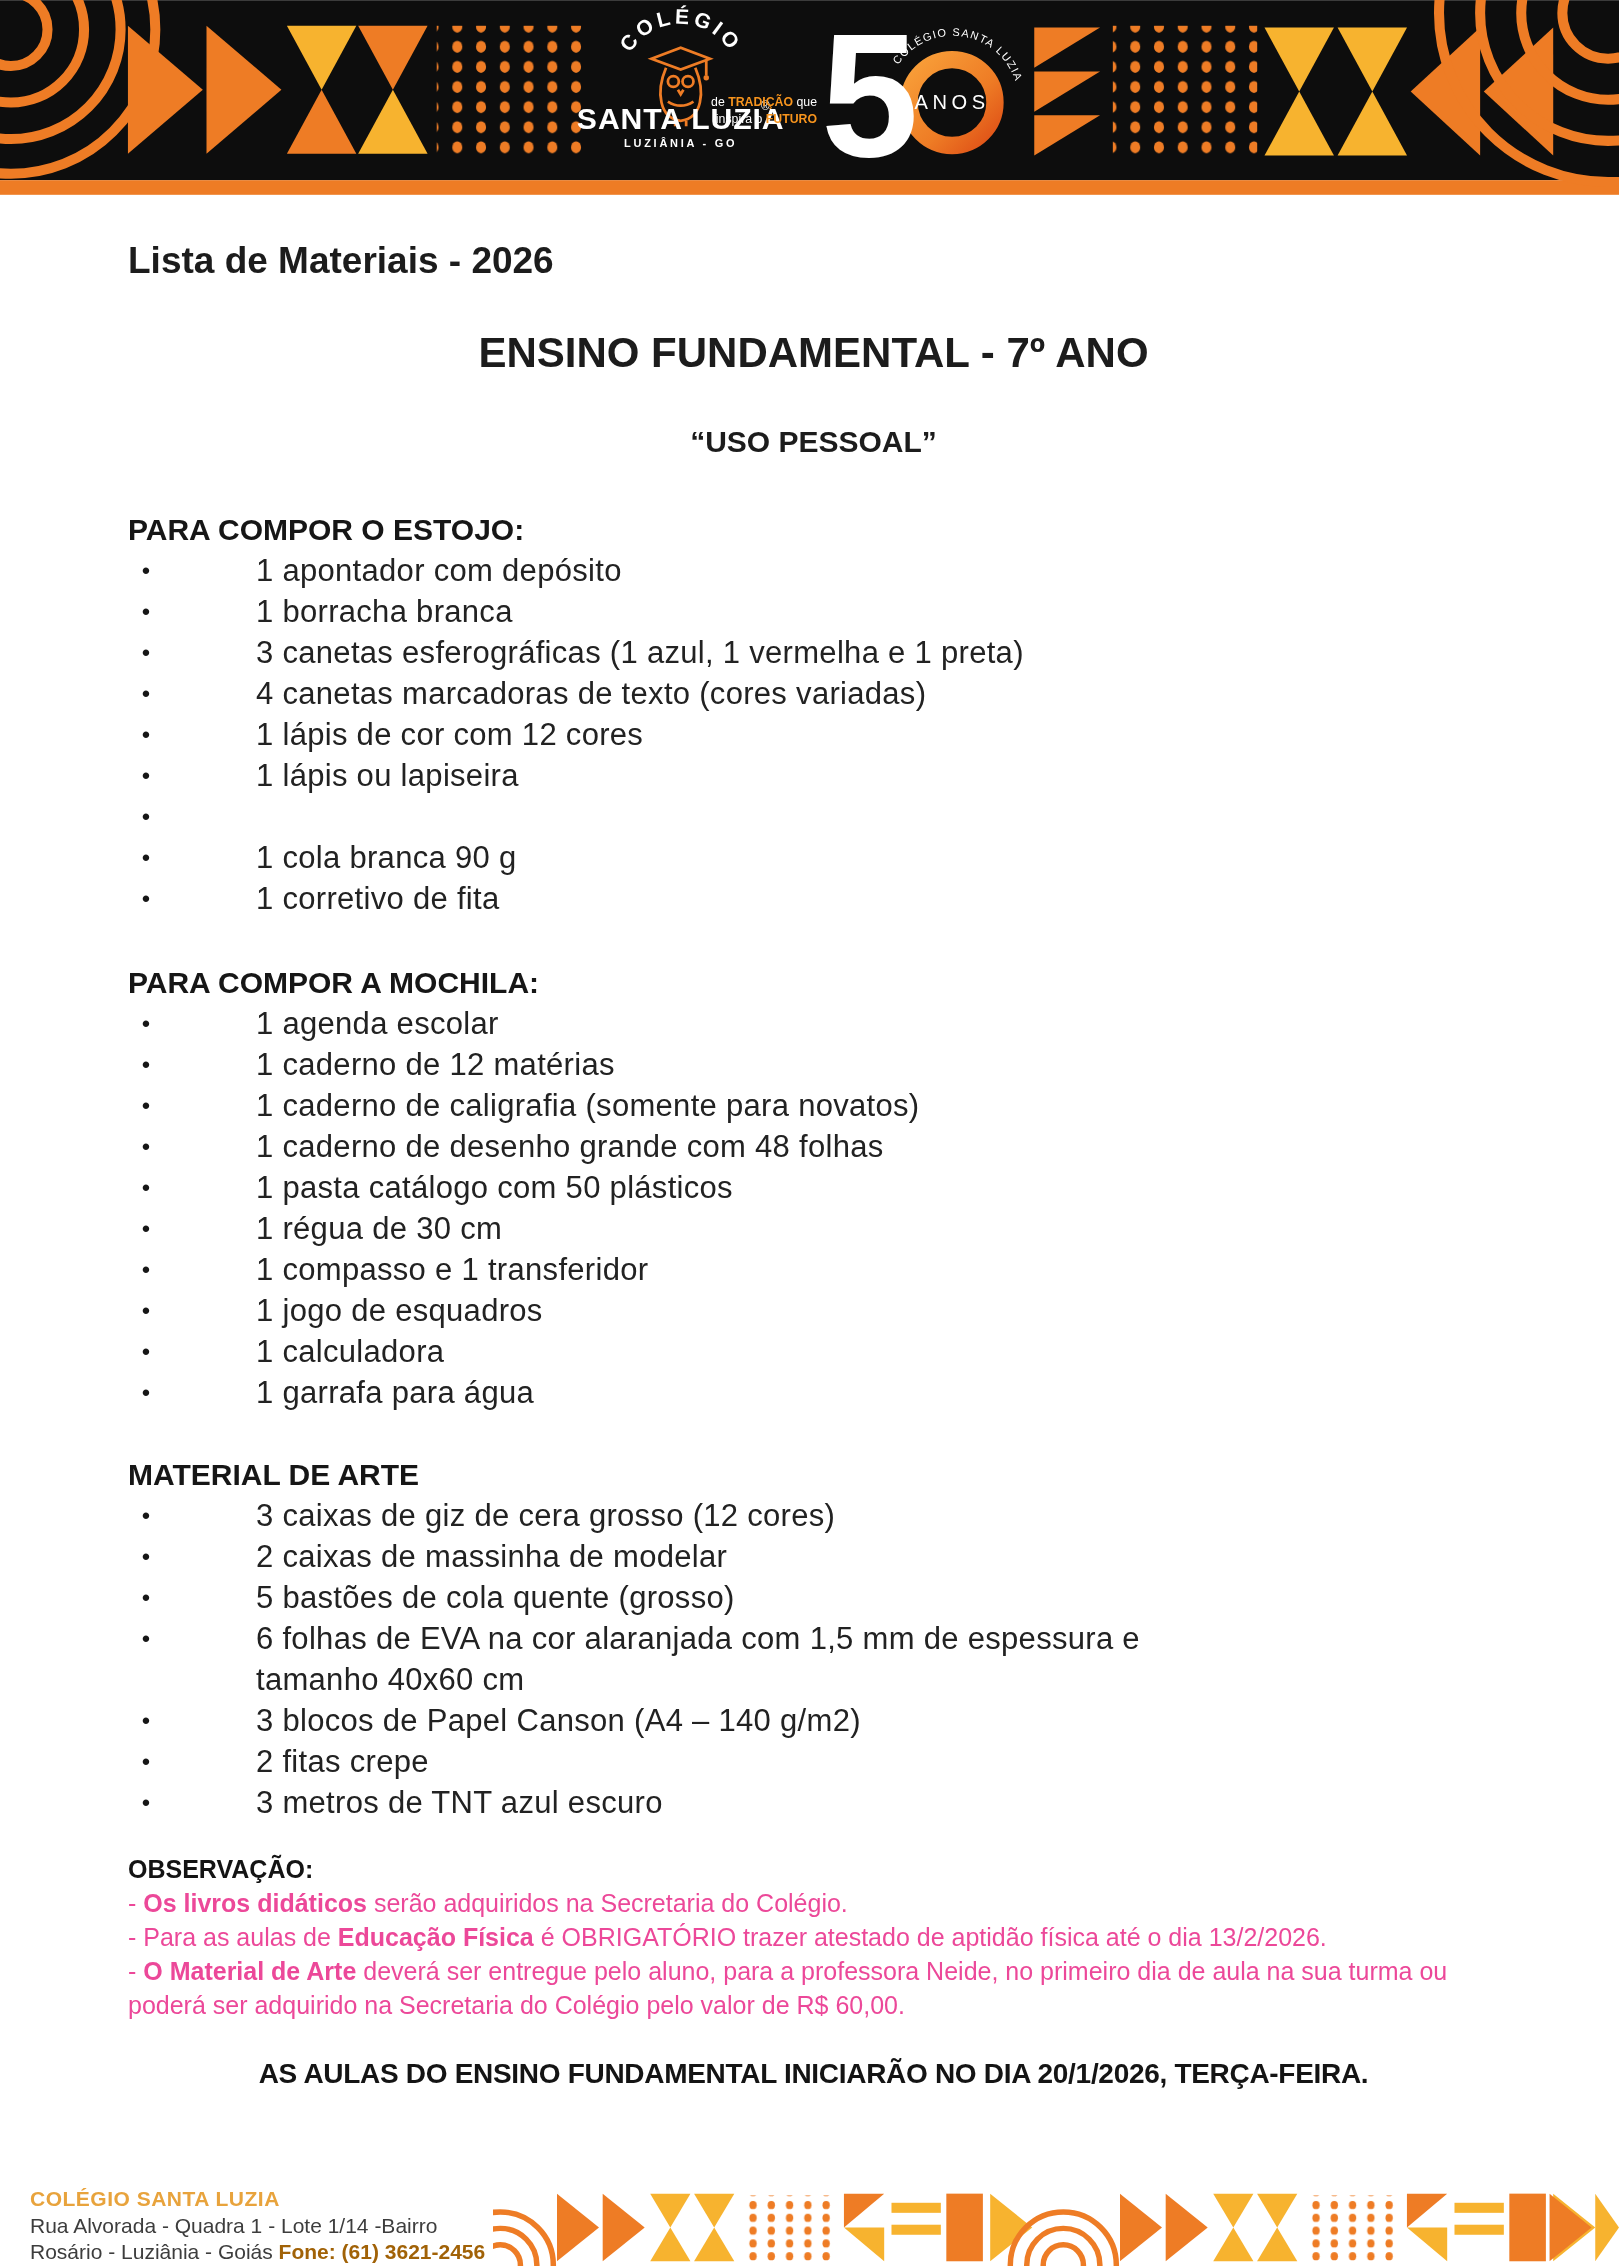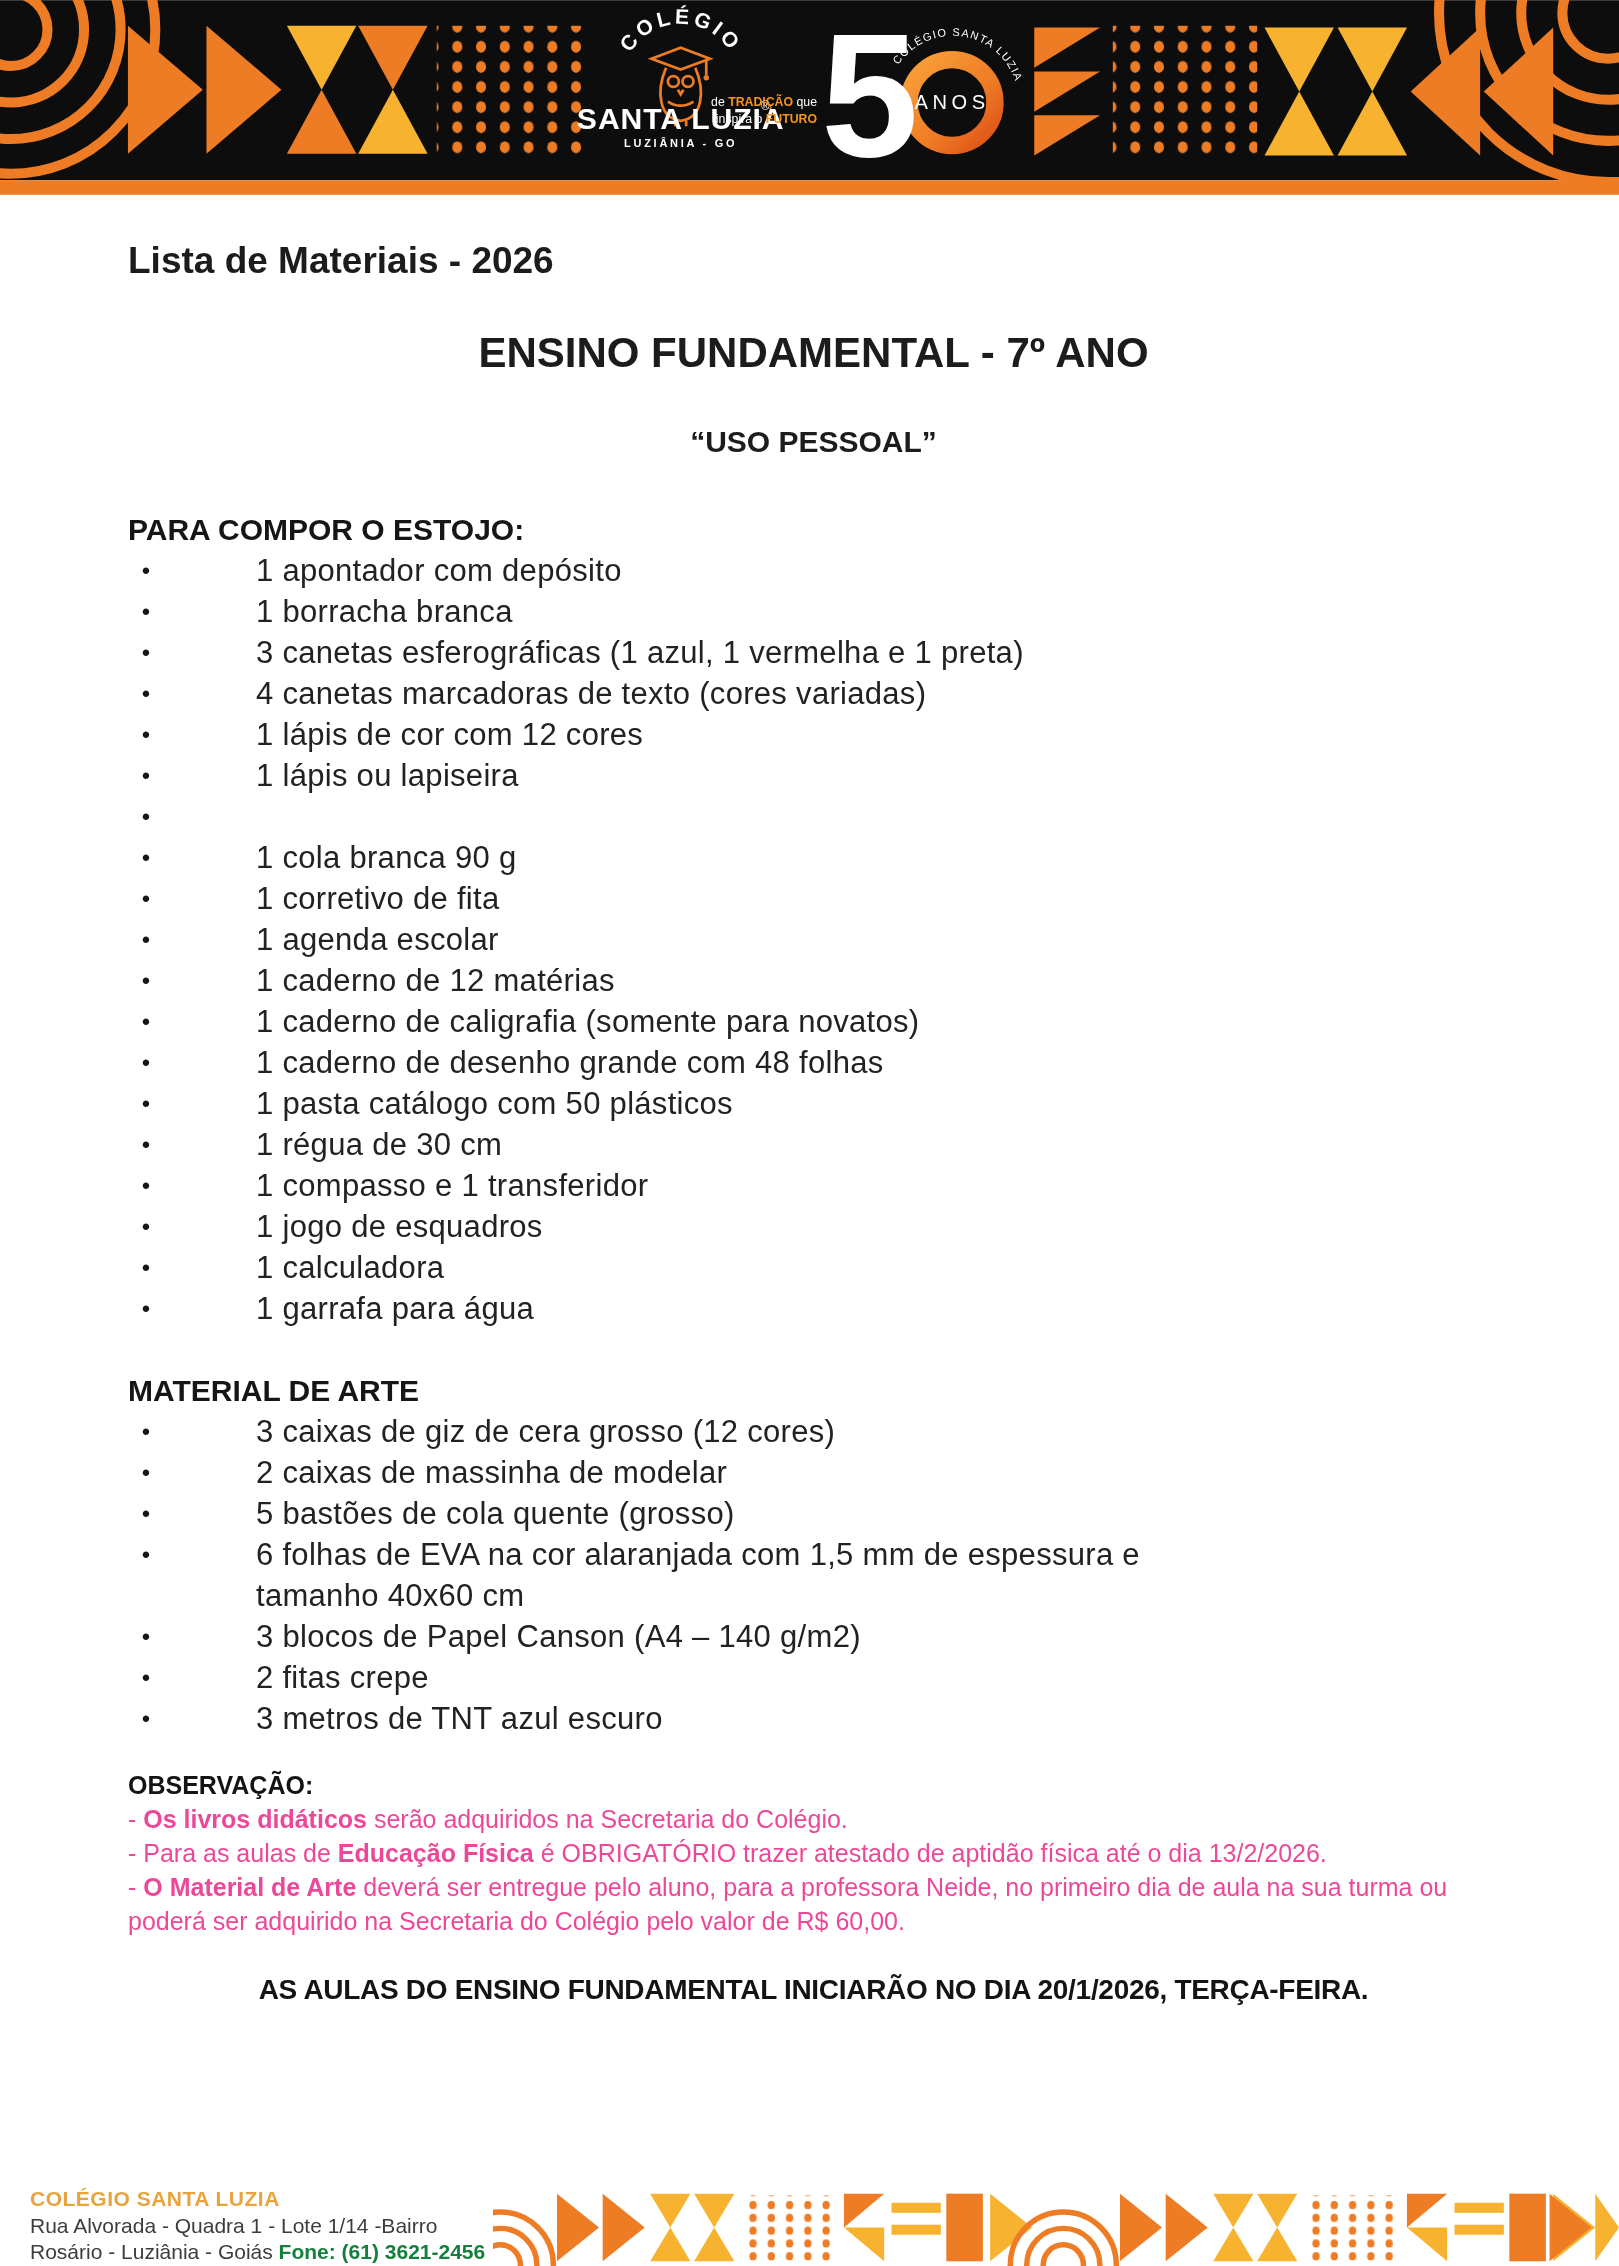--- a/index.html
+++ b/index.html
@@ -32,21 +32,21 @@
   .obs{margin-top:30px;}
   .obs-title{font-size:25px;line-height:33px;font-weight:bold;color:#141414;margin:0;}
   .note{font-size:25px;line-height:34px;color:#ec4899;margin:0;}
   .note.justify{text-align:justify;}
   .closing{font-size:28px;line-height:37px;font-weight:bold;text-align:center;
            color:#141414;margin:33px 0 0 0;letter-spacing:-0.3px;}
   
   .footer-text{position:absolute;left:30px;top:2186px;line-height:26.5px;}
   .f-title{color:#E8A33C;font-size:21px;font-weight:bold;letter-spacing:0.5px;}
   .f-line{color:#3D3D3D;font-size:21px;}
-  .f-line b{color:#15803d;}
+  .f-line b{color:#a16207;}
   .footer-art{position:absolute;right:0;bottom:0;width:1126px;height:78px;}
 </style>
 </head>
 <body>
 
 <div class="page">
 
   <header class="banner">
     <svg width="1619" height="195" viewBox="0 0 1772 213">
       <defs>
@@ -180,20 +180,21 @@
             <span class="item-text">1 cola branca 90 g</span>
           </div>
           <div class="item">
             <span class="bullet">•</span>
             <span class="item-text">1 corretivo de fita</span>
           </div>
         </div>
     </section>
 
     <section class="sec-mochila">
+      <h4 class="sec-title">PARA COMPOR A MOCHILA:</h4>
       <div class="items">
           <div class="item">
             <span class="bullet">•</span>
             <span class="item-text">1 agenda escolar</span>
           </div>
           <div class="item">
             <span class="bullet">•</span>
             <span class="item-text">1 caderno de 12 matérias</span>
           </div>
           <div class="item">

